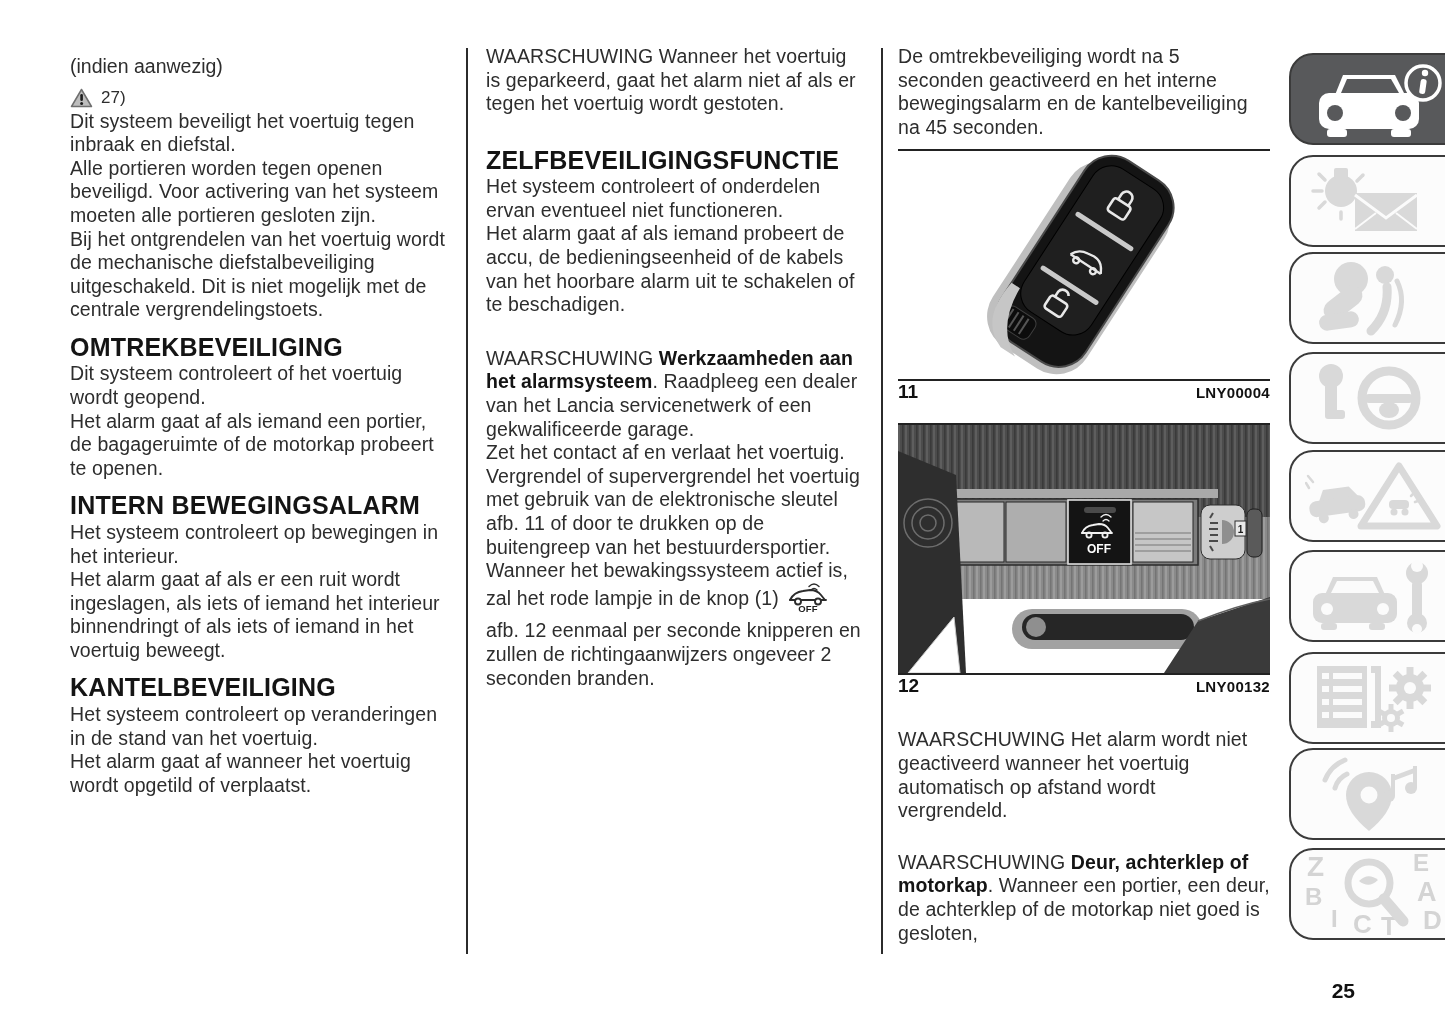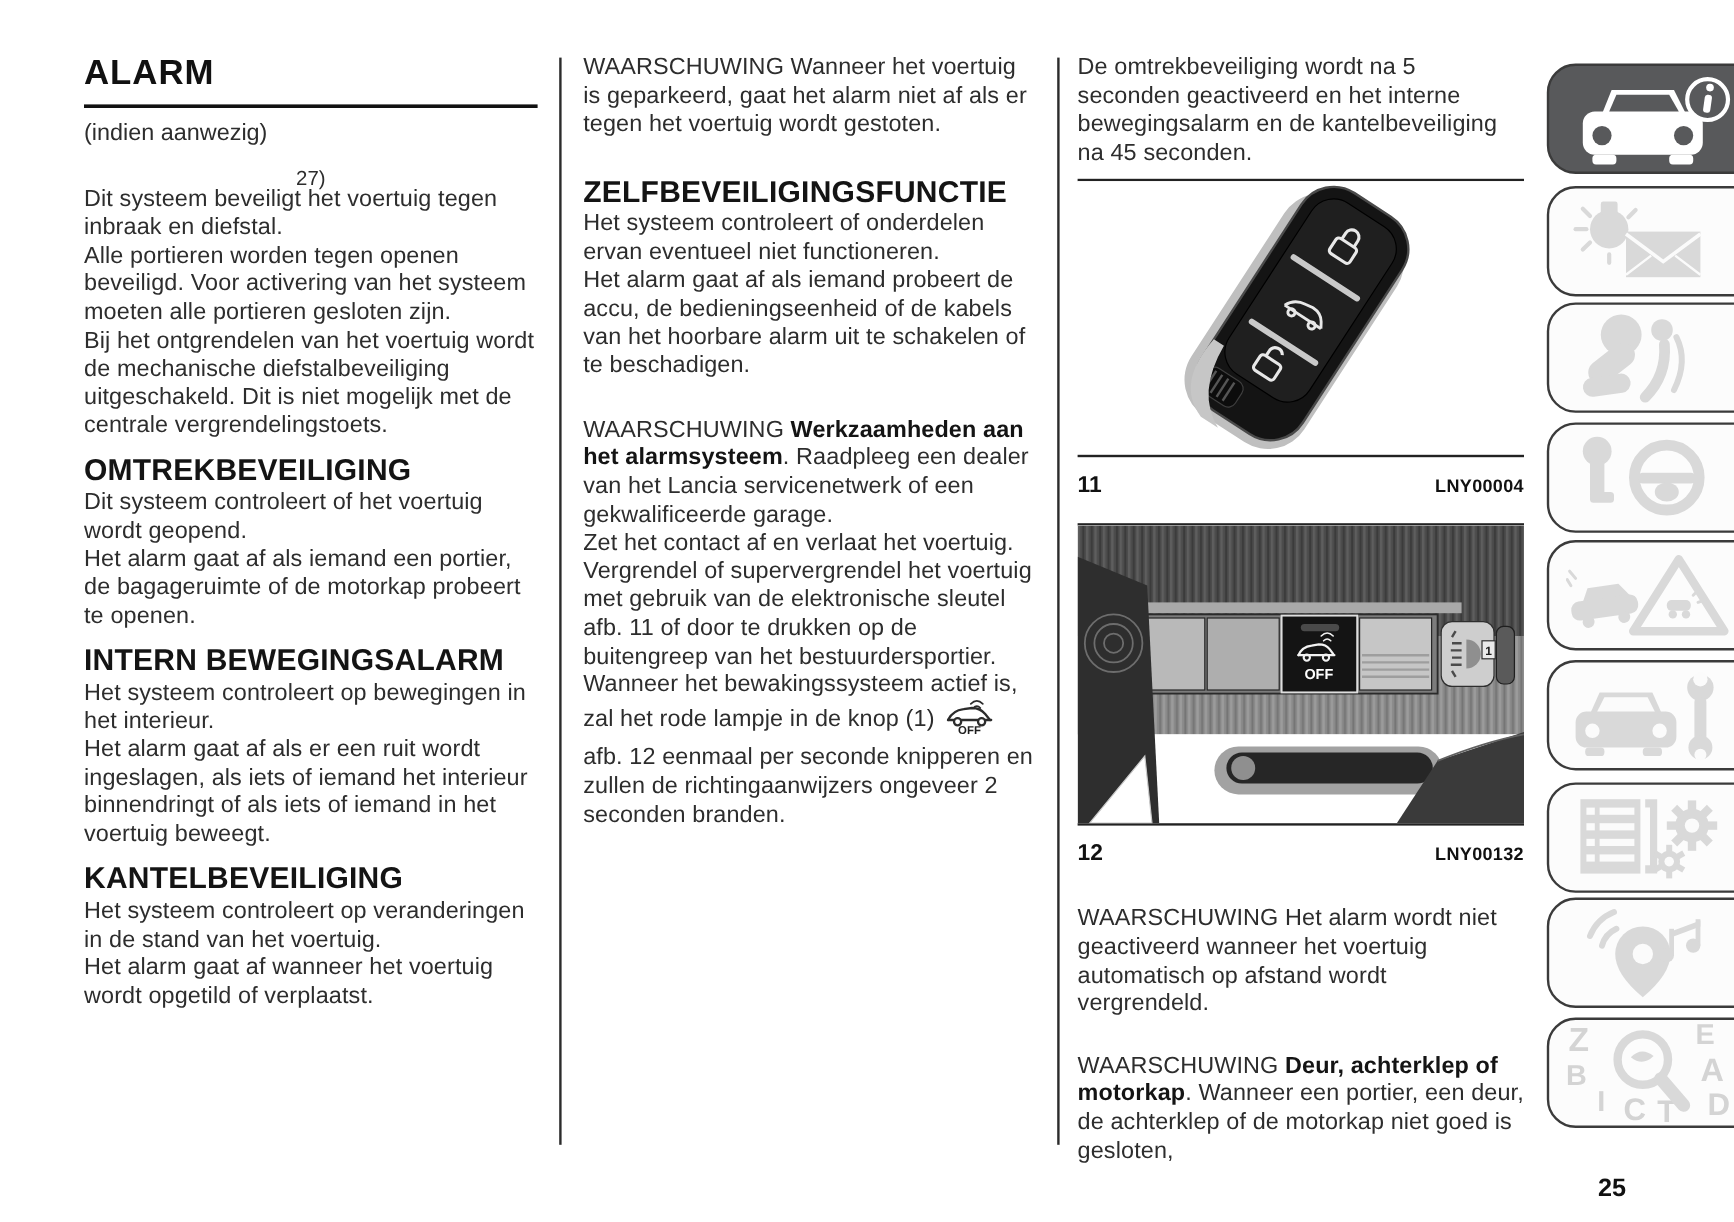--- a/index.html
+++ b/index.html
@@ -12,42 +12,41 @@
   .vrule{position:absolute;top:48px;height:906px;width:2px;background:#2b2b2b;}
   #vrule1{left:466px;} #vrule2{left:881px;}
   h1.title{margin:0;padding:0 0 9px 0;font-size:29px;font-weight:800;letter-spacing:.8px;
        color:#111;border-bottom:3px solid #111;}
   .sub{font-size:19.5px;line-height:23.6px;margin-top:10px;}
   p.body{font-size:19.5px;line-height:23.6px;margin:0;letter-spacing:.1px;}
   .h2{font-size:25px;line-height:24.5px;font-weight:700;color:#141414;margin:13px 0 3px;letter-spacing:.2px;}
   .h3{font-size:20.5px;line-height:24.5px;font-weight:700;color:#141414;margin:0;}
   .b{font-weight:700;color:#141414;}
   .mt30{margin-top:30px !important;} .mt32{margin-top:32px !important;} .mt28{margin-top:28px !important;}
-  .warnrow{display:flex;align-items:center;gap:8px;margin-top:7px;height:24px;flex-direction:column;}
+  .warnrow{display:flex;align-items:center;gap:8px;margin-top:7px;height:24px;}
   .warnref{font-size:17px;color:#2d2d2d;}
   .figure{margin-top:10px;}
   .figrule{height:2px;background:#222;}
   .figimg{display:block;background:#fff;}
   .figcap{display:flex;justify-content:space-between;align-items:baseline;
-          border-top:2px solid #222;padding-top:13px;margin-top:0;}
+          border-top:2px solid #222;padding-top:0;margin-top:0;}
   .fignum{font-size:19px;font-weight:800;color:#111;}
   .figcode{font-size:15px;font-weight:800;color:#111;letter-spacing:.3px;}
   .inline-icon{display:inline-block;vertical-align:-9px;margin:0 2px;}
   .tile{position:absolute;left:1289px;width:182px;height:92px;box-sizing:border-box;
         background:#fcfcfc;border:2.5px solid #3b3b3b;border-radius:24px;
         display:flex;align-items:center;justify-content:flex-start;padding-left:14px;}
   .tile.active{background:#58595b;}
   .t9letter{position:absolute;font-weight:800;color:#d4d4d4;line-height:1;}
   #pagenum{position:absolute;right:90px;bottom:15px;font-size:21px;font-weight:800;color:#111;text-align:right;}
 </style>
 </head>
 <body>
 
 <div class="col" id="col1">
-  <h1 class="title">ALARM</h1>
   <div class="sub">(indien aanwezig)</div>
   <div class="warnrow">
     <svg width="23" height="20" viewBox="0 0 23 20">
       <polygon points="11.5,1.5 21.5,18.5 1.5,18.5" fill="#bdbdbd" stroke="#6f6f6f" stroke-width="1.5" stroke-linejoin="round"></polygon>
       <rect x="10.3" y="6" width="2.6" height="7" rx="1.2" fill="#1f1f1f"></rect>
       <circle cx="11.6" cy="15.6" r="1.5" fill="#1f1f1f"></circle>
     </svg>
     <span class="warnref">27)</span>
   </div>
   <p class="body">Dit systeem beveiligt het voertuig tegen inbraak en diefstal.</p>

